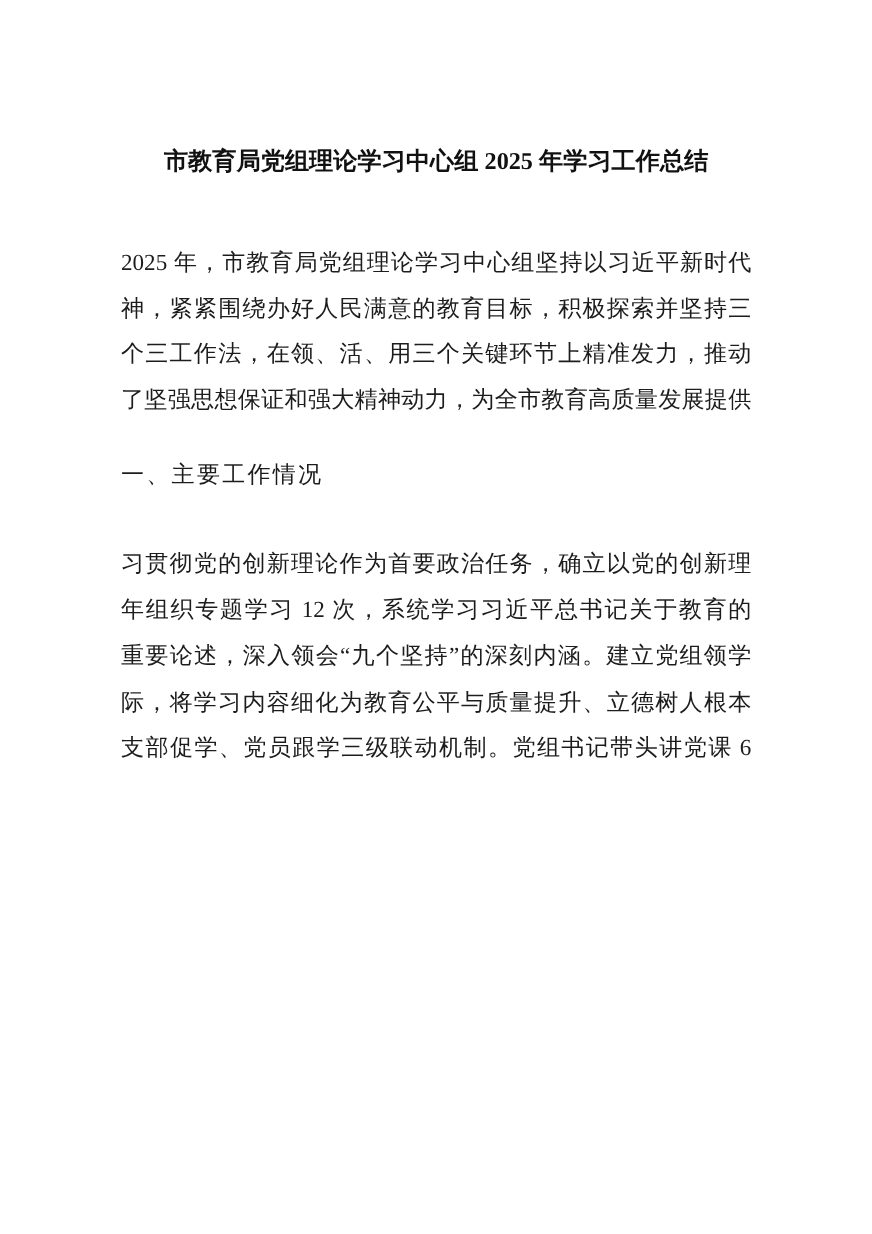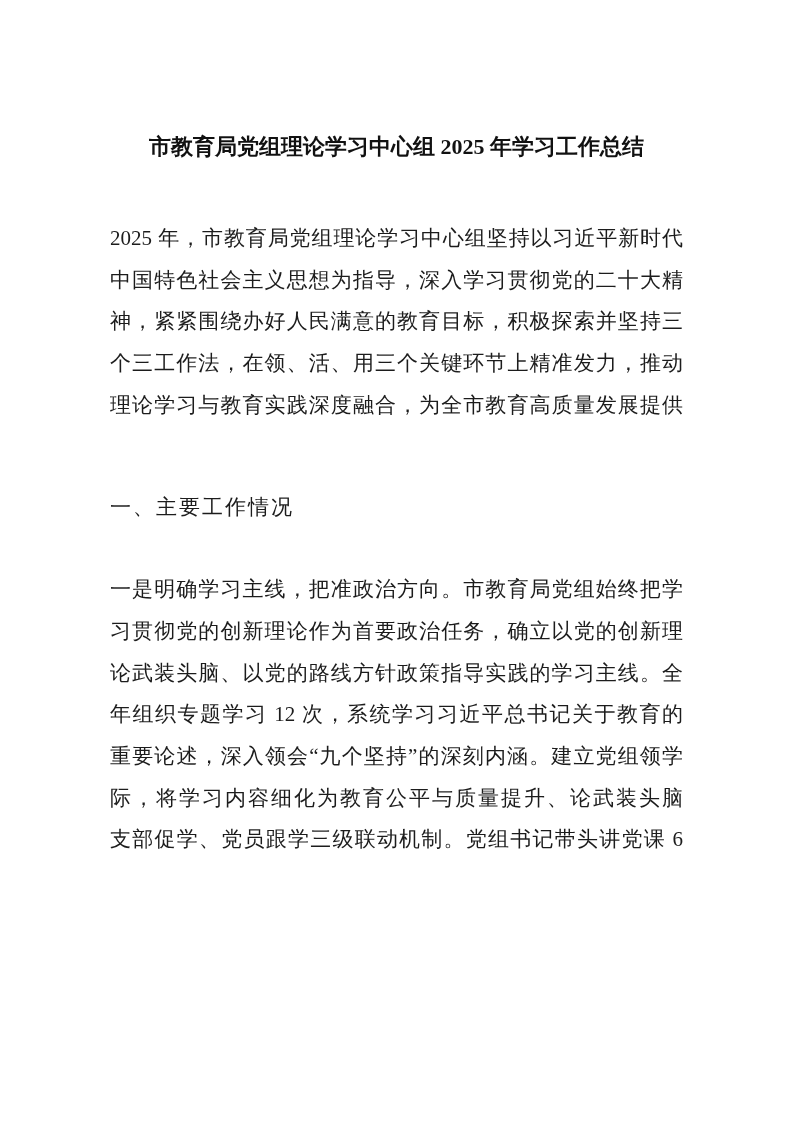--- a/index.html
+++ b/index.html
@@ -27,21 +27,21 @@
     font-weight: bold;
     text-align: center;
     line-height: 42px;
     color: #111111;
     white-space: nowrap;
   }
   .doc-block {
     font-size: 21px;
   }
   .block-0 { margin-top: 50px; }   
-  .block-1 { margin-top: 61px; }   
+  .block-1 { margin-top: 26px; }   
   .block-2 { margin-top: 40px; }   
   .doc-line {
     line-height: 41.7px;
     height: 41.7px;
     text-align: justify;
     text-align-last: justify;
     text-justify: inter-character;
     white-space: nowrap;
     overflow: hidden;
   }
@@ -55,32 +55,29 @@
 </style>
 </head>
 <body>
 
 <div class="page">
   <div class="doc-content">
     <h1 class="doc-title">市教育局党组理论学习中心组 2025 年学习工作总结</h1>
     <div id="doc-body">
         <div class="doc-block doc-paragraph block-0">
           <div class="doc-line">2025 年，市教育局党组理论学习中心组坚持以习近平新时代</div>
-          <div class="doc-line">中国特色社会主义思想为指导，深入学习贯彻党的二十大精</div>
           <div class="doc-line">神，紧紧围绕办好人民满意的教育目标，积极探索并坚持三</div>
           <div class="doc-line">个三工作法，在领、活、用三个关键环节上精准发力，推动</div>
-          <div class="doc-line">理论学习与教育实践深度融合，为全市教育高质量发展提供</div>
+          <div class="doc-line">了坚强思想保证和强大精神动力，为全市教育高质量发展提供</div>
         </div>
         <div class="doc-block doc-heading block-1">
           <div class="doc-line doc-line-end">一、主要工作情况</div>
         </div>
         <div class="doc-block doc-paragraph block-2">
-          <div class="doc-line">一是明确学习主线，把准政治方向。市教育局党组始终把学</div>
           <div class="doc-line">习贯彻党的创新理论作为首要政治任务，确立以党的创新理</div>
-          <div class="doc-line">论武装头脑、以党的路线方针政策指导实践的学习主线。全</div>
           <div class="doc-line">年组织专题学习 12 次，系统学习习近平总书记关于教育的</div>
           <div class="doc-line">重要论述，深入领会“九个坚持”的深刻内涵。建立党组领学</div>
-          <div class="doc-line">际，将学习内容细化为教育公平与质量提升、论武装头脑</div>
+          <div class="doc-line">际，将学习内容细化为教育公平与质量提升、立德树人根本</div>
           <div class="doc-line">支部促学、党员跟学三级联动机制。党组书记带头讲党课 6</div>
         </div>
       </div>
   </div>
 </div>
 
 </body></html>

